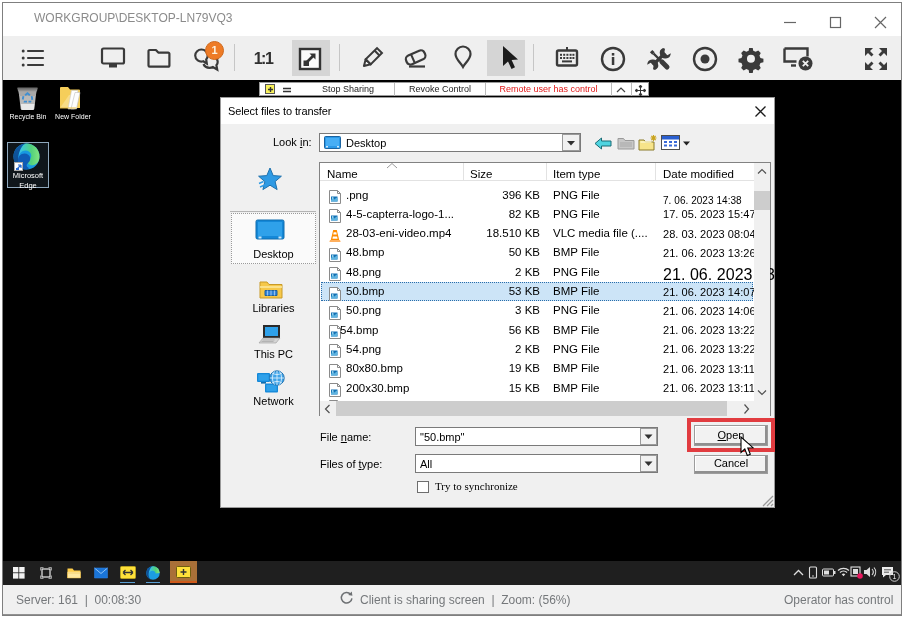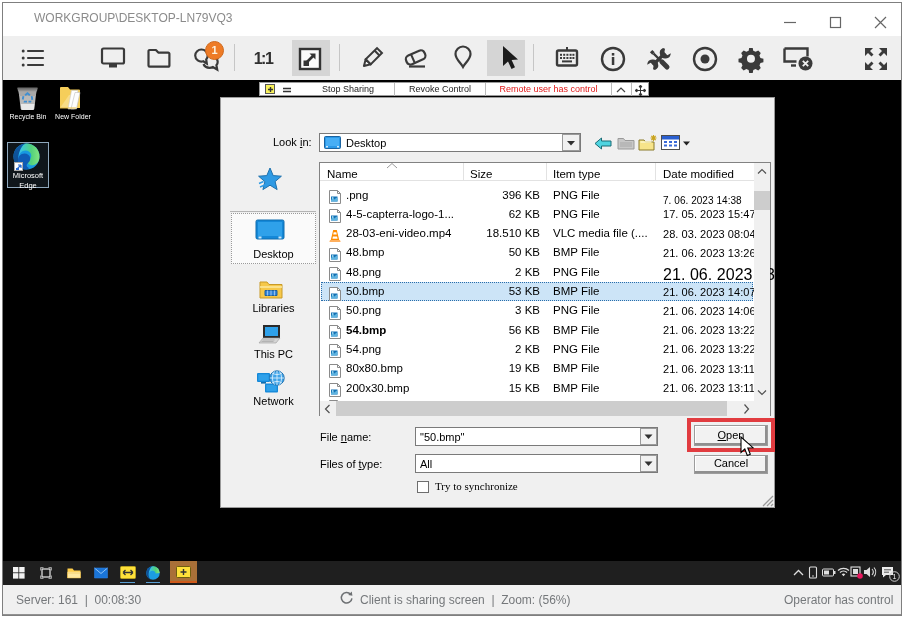--- a/index.html
+++ b/index.html
@@ -328,20 +328,26 @@
     <svg class="abs" style="left:339px; top:593px;" width="0" height="0"></svg>
     <div class="abs" style="left:357px; top:8px; font-size:12px; color:#75787b;">Client is sharing screen&nbsp; |&nbsp; Zoom: (56%)</div>
     <div class="abs" style="left:781px; top:8px; font-size:12px; color:#75787b;">Operator has control</div>
     <svg class="abs" style="left:335px; top:6px;" width="16" height="16" viewBox="0 0 16 16">
       <path d="M12.6 3.2 A5.3 5.3 0 1 0 13.9 7.3" fill="none" stroke="#6d7073" stroke-width="1.5"></path>
       <path d="M13.8 0.6 L14.4 4.8 L10.2 4.0 Z" fill="#6d7073"></path>
     </svg>
   </div>
 
   <div class="abs" id="dialog" style="left:220px; top:97px; width:555px; height:411px; background:#f0f0f0; border:1px solid #9a9a9a;">
+    <div class="abs" style="left:0; top:0; width:553px; height:26px; background:#fff;">
+      <div class="abs" style="left:7px; top:7px; font-size:11px; letter-spacing:-0.1px; color:#000;">Select files to transfer</div>
+      <svg class="abs" style="left:533px; top:7px;" width="13" height="13">
+          <path d="M1.5 1.5 L11.5 11.5 M11.5 1.5 L1.5 11.5" stroke="#1a1a1a" stroke-width="1.3"></path>
+        </svg>
+    </div>
 
     <div class="abs" style="left:52px; top:38px; font-size:11px; color:#000;">Look <span style="text-decoration:underline">i</span>n:</div>
     <div class="abs" style="left:98px; top:35px; width:262px; height:19px; background:#fff; border:1px solid #7a7a7a;">
       <svg class="abs" style="left:4px; top:2px;" width="17" height="14" viewBox="0 0 17 14">
         <rect x="0.5" y="0.5" width="16" height="12" rx="1" fill="#2a99e8" stroke="#1b63a0"></rect>
         <rect x="2" y="2" width="13" height="8" fill="#47aef5"></rect>
         <rect x="2" y="10" width="2" height="1.5" fill="#d0e8fa"></rect>
           <rect x="13" y="10" width="2" height="1.5" fill="#d0e8fa"></rect>
       </svg>
       <div class="abs" style="left:26px; top:3px; font-size:11px; color:#000;">Desktop</div>
@@ -458,21 +464,21 @@
           </div>
 <div class="abs" style="left:0; top:43.8px; width:434px; height:19.3px;">
             <svg class="abs" style="left:8px; top:2.5px;" width="14" height="14" viewBox="0 0 14 14">
               <path d="M1.5 0.5 h8 l3 3 V13.5 h-11 Z" fill="#fff" stroke="#8a8a8a"></path>
               <path d="M9.5 0.5 v3 h3" fill="none" stroke="#8a8a8a"></path>
               <rect x="3" y="6.5" width="6.5" height="5" fill="#1271b5"></rect>
               <path d="M3 10 l2 -1.8 l1.5 1.3 l2 -2 l1 1V11.5 h-6.5 Z" fill="#5fb4e0"></path>
               <circle cx="4.7" cy="8" r="0.9" fill="#9ed6ef"></circle>
             </svg>
 <div class="abs" style="left:26px; top:1px;">4-5-capterra-logo-1...</div>
-<div class="abs" style="left:100px; top:1px; width:120px; text-align:right;">62 KB</div>
+<div class="abs" style="left:100px; top:1px; width:120px; text-align:right;">82 KB</div>
 <div class="abs" style="left:233px; top:1px;">PNG File</div>
 <div class="abs" style="left:343px; top:1.5px; letter-spacing:0.05px; font-size:11px;">17. 05. 2023 15:47</div>
           </div>
 <div class="abs" style="left:0; top:63.1px; width:434px; height:19.3px;">
             <svg class="abs" style="left:8px; top:2.5px;" width="14" height="14" viewBox="0 0 14 14">
               <path d="M5.2 1 h3.6 l2.4 10 h-8.4 Z" fill="#ff8d00"></path>
               <path d="M5.7 3.2 h2.6 l0.5 2.2 h-3.6 Z M4.9 7.5 h4.2 l0.5 2.2 h-5.2 Z" fill="#fff"></path>
               <path d="M2 11 h10 l0.6 2 h-11.2 Z" fill="#ffb05e"></path>
             </svg>
 <div class="abs" style="left:26px; top:1px;">28-03-eni-video.mp4</div>
@@ -534,21 +540,21 @@
 <div class="abs" style="left:343px; top:1.5px; letter-spacing:0.05px; font-size:11px;">21. 06. 2023 14:06</div>
           </div>
 <div class="abs" style="left:0; top:159.6px; width:434px; height:19.3px;">
             <svg class="abs" style="left:8px; top:2.5px;" width="14" height="14" viewBox="0 0 14 14">
               <path d="M1.5 0.5 h8 l3 3 V13.5 h-11 Z" fill="#fff" stroke="#8a8a8a"></path>
               <path d="M9.5 0.5 v3 h3" fill="none" stroke="#8a8a8a"></path>
               <rect x="3" y="6.5" width="6.5" height="5" fill="#1271b5"></rect>
               <path d="M3 10 l2 -1.8 l1.5 1.3 l2 -2 l1 1V11.5 h-6.5 Z" fill="#5fb4e0"></path>
               <circle cx="4.7" cy="8" r="0.9" fill="#9ed6ef"></circle>
             </svg>
-<div class="abs" style="left:26px; top:1px;font-weight:bold;">54.bmp</div>
+<div class="abs" style="left:20px; top:1px;">54.bmp</div>
 <div class="abs" style="left:100px; top:1px; width:120px; text-align:right;">56 KB</div>
 <div class="abs" style="left:233px; top:1px;">BMP File</div>
 <div class="abs" style="left:343px; top:1.5px; letter-spacing:0.05px; font-size:11px;">21. 06. 2023 13:22</div>
           </div>
 <div class="abs" style="left:0; top:178.9px; width:434px; height:19.3px;">
             <svg class="abs" style="left:8px; top:2.5px;" width="14" height="14" viewBox="0 0 14 14">
               <path d="M1.5 0.5 h8 l3 3 V13.5 h-11 Z" fill="#fff" stroke="#8a8a8a"></path>
               <path d="M9.5 0.5 v3 h3" fill="none" stroke="#8a8a8a"></path>
               <rect x="3" y="6.5" width="6.5" height="5" fill="#1271b5"></rect>
               <path d="M3 10 l2 -1.8 l1.5 1.3 l2 -2 l1 1V11.5 h-6.5 Z" fill="#5fb4e0"></path>

